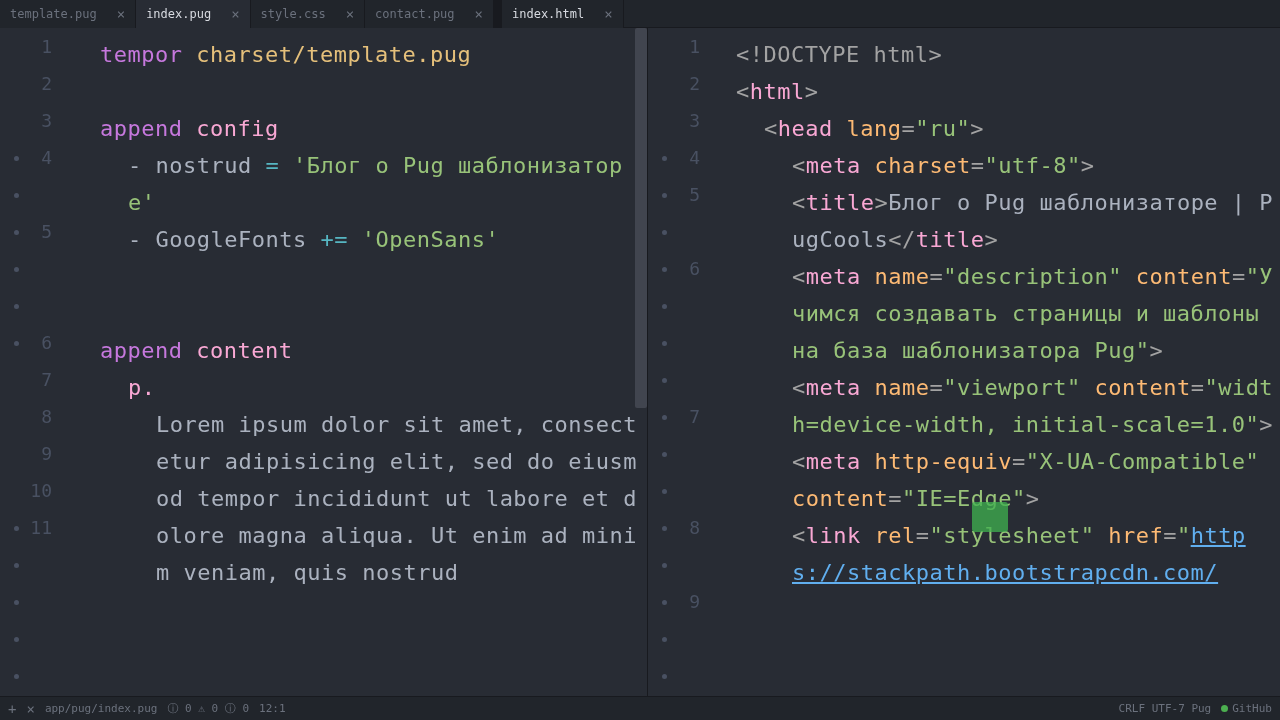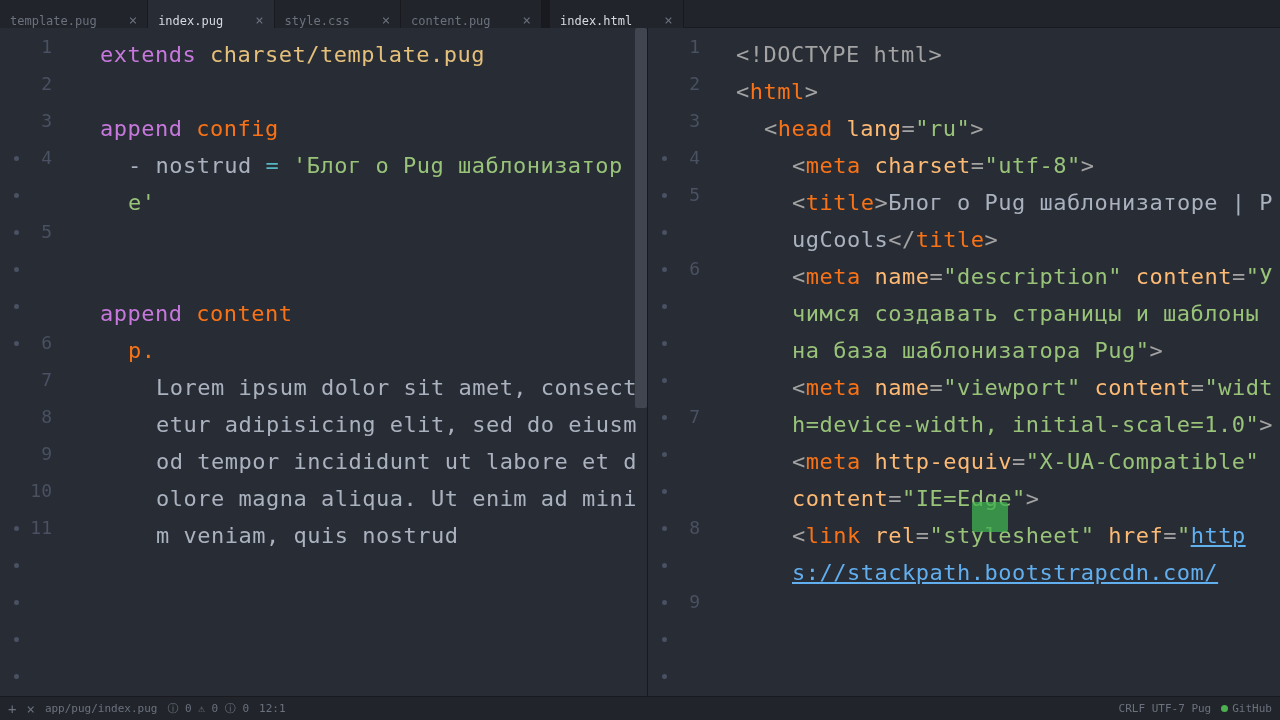--- a/index.html
+++ b/index.html
@@ -1,36 +1,36 @@
 <!DOCTYPE html>
 <html><head>
 <meta charset="utf-8">
 <style>
 *{margin:0;padding:0;box-sizing:border-box}
 body{width:1280px;height:720px;background:#282c34;font-family:'Menlo','Consolas',monospace;font-size:14px;color:#abb2bf;overflow:hidden;position:relative}
 .tabs{display:flex;height:28px;background:#21252b;border-bottom:1px solid #181a1f}
-.tab{display:flex;align-items:flex-end;padding:0 10px;height:28px;background:#21252b;border-right:1px solid #181a1f;gap:32px;font-size:12px;color:#6b717d;cursor:pointer}
+.tab{display:flex;align-items:center;padding:0 10px;height:28px;background:#21252b;border-right:1px solid #181a1f;gap:20px;font-size:12px;color:#6b717d;cursor:pointer}
 .tab.active{background:#282c34;color:#d7dae0}
 .tab.active2{color:#d7dae0}
 .tab-close{font-size:14px;color:#6b717d;cursor:pointer}
 .tab-sep{width:8px;background:#181a1f}
 .panes{display:flex;height:668px}
 .pane{position:relative;overflow:hidden}
 .pane-left{width:648px;border-right:1px solid #181a1f}
 .pane-right{width:632px}
 .gutter{position:absolute;left:0;top:0;bottom:0;width:64px;background:#282c34;padding-top:8px}
 .ln{height:37px;display:flex;align-items:flex-start;justify-content:flex-end;padding-right:12px;color:#495162;font-size:18px;position:relative}
 .ln.dim{color:#3a3f4b}
 .ln-dot{width:5px;height:5px;border-radius:50%;background:#495162;position:absolute;left:14px;top:9px}
 .code{position:absolute;left:64px;right:0;top:0;padding:8px 0 0 36px;font-size:22px;line-height:37px;letter-spacing:0.5px}
 .code-r{padding-left:24px}
 .cl{min-height:37px;white-space:pre-wrap;word-break:break-all}
 .kw{color:#c678dd}
 .cls{color:#e5c07b}
-.tag{color:#f97316}
+.tag{color:#f9a8d4}
 .attr{color:#fdba74}
 .str{color:#98c379}
 .str2{color:#98c379}
 .op{color:#56b6c2}
 .pl{color:#abb2bf}
 .lnk{color:#61afef;text-decoration:underline}
 .punc{color:#a3a3a3}
 .scroll{position:absolute;right:0;top:0;width:12px;height:380px;background:#41454f;border-radius:2px}
 .hl{position:absolute;background:#3fb24f;opacity:.75;border-radius:3px}
 .status{position:absolute;bottom:0;left:0;right:0;height:24px;background:#21252b;display:flex;align-items:center;padding:0 8px;font-size:11px;color:#6b717d;border-top:1px solid #181a1f;gap:10px}
@@ -48,21 +48,21 @@
     </div>
   <div class="tab active">
       <span>index.pug</span>
       <span class="tab-close">×</span>
     </div>
   <div class="tab">
       <span>style.css</span>
       <span class="tab-close">×</span>
     </div>
   <div class="tab">
-      <span>content.pug</span>
+      <span>contact.pug</span>
       <span class="tab-close">×</span>
     </div>
   <div class="tab-sep"></div>
   <div class="tab active2">
       <span>index.html</span>
       <span class="tab-close">×</span>
     </div>
 </div>
 
 <div class="panes">
@@ -107,24 +107,25 @@
           <span class="ln-dot"></span>
         </div>
       <div class="ln dim">
           <span class="ln-dot"></span>
         </div>
       <div class="ln dim">
           <span class="ln-dot"></span>
         </div>
     </div>
     <div class="code">
-      <div class="cl"><span class="kw">extends</span> <span class="cls">charset/template.pug</span></div>
+      <div class="cl"><span class="kw">tempor</span> <span class="cls">charset/template.pug</span></div>
       <div class="cl"></div>
       <div class="cl"><span class="kw">append</span> <span class="tag">config</span></div>
       <div class="cl" style="padding-left:28px"><span class="pl">- </span><span class="pl">nostrud</span><span class="op"> = </span><span class="str">'Блог о Pug шаблонизаторе'</span></div>
+      <div class="cl" style="padding-left:28px"><span class="pl">- </span><span class="pl">GoogleFonts</span><span class="op"> += </span><span class="str">'OpenSans'</span></div>
       <div class="cl"></div>
       <div class="cl"></div>
       <div class="cl"><span class="kw">append</span> <span class="tag">content</span></div>
       <div class="cl" style="padding-left:28px"><span class="tag">p.</span></div>
       <div class="cl" style="padding-left:56px"><span class="pl">Lorem ipsum dolor sit amet, consectetur adipisicing elit, sed do eiusmod tempor incididunt ut labore et dolore magna aliqua. Ut enim ad minim veniam, quis nostrud</span></div>
     </div>
     <div class="scroll"></div>
   </div>
 
   <div class="pane pane-right">

